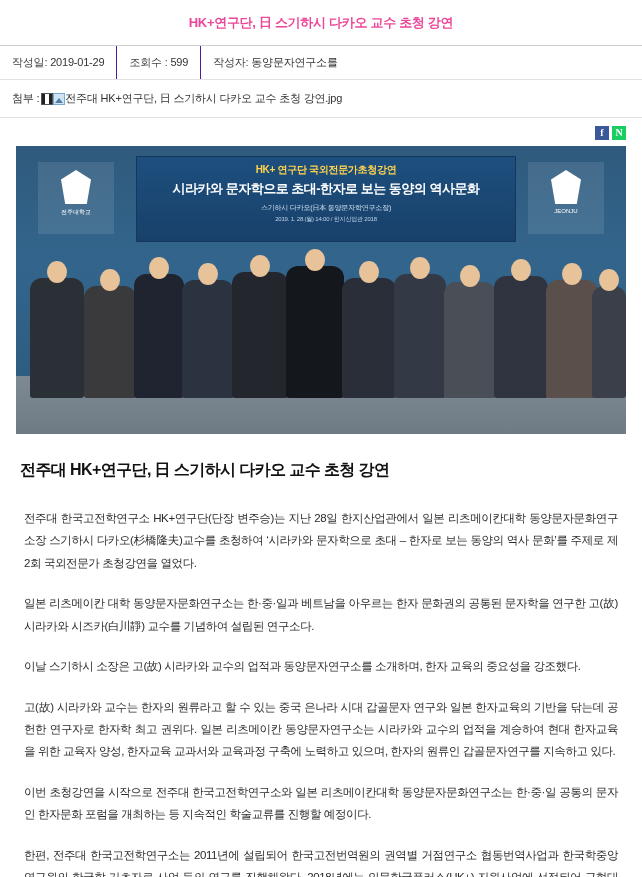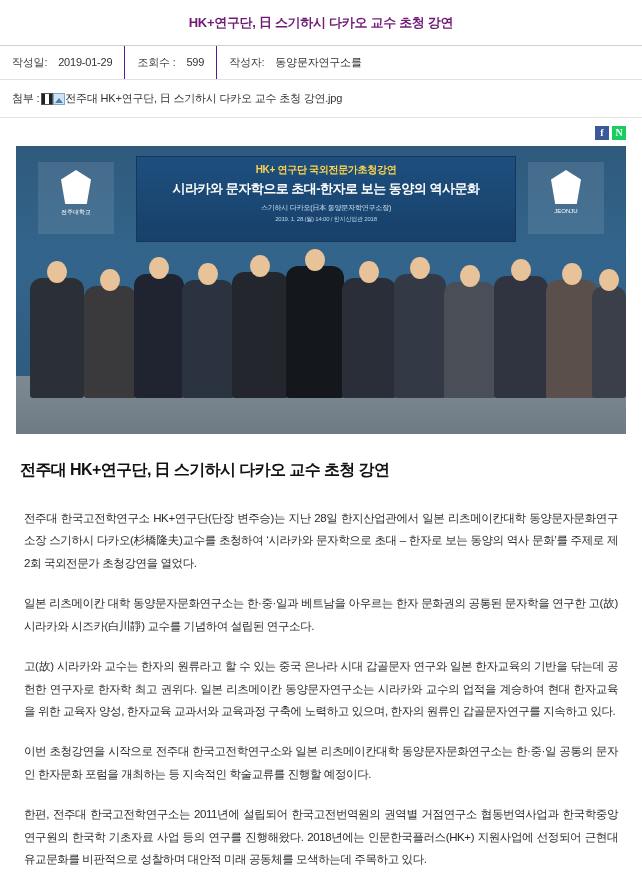--- a/index.html
+++ b/index.html
@@ -15,21 +15,21 @@
     margin: 0 auto;
     background: #fff;
     position: relative;
   }
 
   
   .post-title {
     text-align: center;
     font-size: 13px;
     font-weight: bold;
-    color: #701a75;
+    color: #ec4899;
     padding: 14px 20px 13px 20px;
     border-bottom: 1px solid #cfcfcf;
     letter-spacing: -0.3px;
   }
 
   
   .meta-row {
     display: flex;
     border-bottom: 1px solid #e2e2e2;
     font-size: 11px;
@@ -37,21 +37,21 @@
   }
   .meta-cell {
     padding: 9px 12px;
     white-space: nowrap;
     letter-spacing: -0.2px;
   }
   .meta-cell + .meta-cell {
     border-left: 1px solid #4c1d95;
   }
   .meta-label { color: #444; }
-  .meta-value { color: #333; margin-left: 8px; }
+  .meta-value { color: #333; }
 
   
   .attach-row {
     display: flex;
     align-items: center;
     gap: 0;
     padding: 11px 12px;
     font-size: 11px;
     color: #333;
     border-bottom: 1px solid #e2e2e2;
@@ -272,18 +272,19 @@
         <div class="pp" style="left:576px; width:34px; height:112px; background:#3b3f49;"></div>
       </div>
     </div>
   </div>
 
   <div class="headline">전주대 HK+연구단, 日 스기하시 다카오 교수 초청 강연</div>
 
   <div class="body-text">
     <p>전주대 한국고전학연구소 HK+연구단(단장 변주승)는 지난 28일 한지산업관에서 일본 리츠메이칸대학 동양문자문화연구소장 스기하시 다카오(杉橋隆夫)교수를 초청하여 ‘시라카와 문자학으로 초대 – 한자로 보는 동양의 역사 문화’를 주제로 제2회 국외전문가 초청강연을 열었다.</p>
     <p>일본 리츠메이칸 대학 동양문자문화연구소는 한·중·일과 베트남을 아우르는 한자 문화권의 공통된 문자학을 연구한 고(故) 시라카와 시즈카(白川靜) 교수를 기념하여 설립된 연구소다.</p>
+    <p>이날 스기하시 소장은 고(故) 시라카와 교수의 업적과 동양문자연구소를 소개하며, 한자 교육의 중요성을 강조했다.</p>
     <p>고(故) 시라카와 교수는 한자의 원류라고 할 수 있는 중국 은나라 시대 갑골문자 연구와 일본 한자교육의 기반을 닦는데 공헌한 연구자로 한자학 최고 권위다. 일본 리츠메이칸 동양문자연구소는 시라카와 교수의 업적을 계승하여 현대 한자교육을 위한 교육자 양성, 한자교육 교과서와 교육과정 구축에 노력하고 있으며, 한자의 원류인 갑골문자연구를 지속하고 있다.</p>
     <p>이번 초청강연을 시작으로 전주대 한국고전학연구소와 일본 리츠메이칸대학 동양문자문화연구소는 한·중·일 공통의 문자인 한자문화 포럼을 개최하는 등 지속적인 학술교류를 진행할 예정이다.</p>
     <p>한편, 전주대 한국고전학연구소는 2011년에 설립되어 한국고전번역원의 권역별 거점연구소 협동번역사업과 한국학중앙연구원의 한국학 기초자료 사업 등의 연구를 진행해왔다. 2018년에는 인문한국플러스(HK+) 지원사업에 선정되어 근현대 유교문화를 비판적으로 성찰하며 대안적 미래 공동체를 모색하는데 주목하고 있다.</p>
   </div>
 
 </div>
 
 </body></html>

